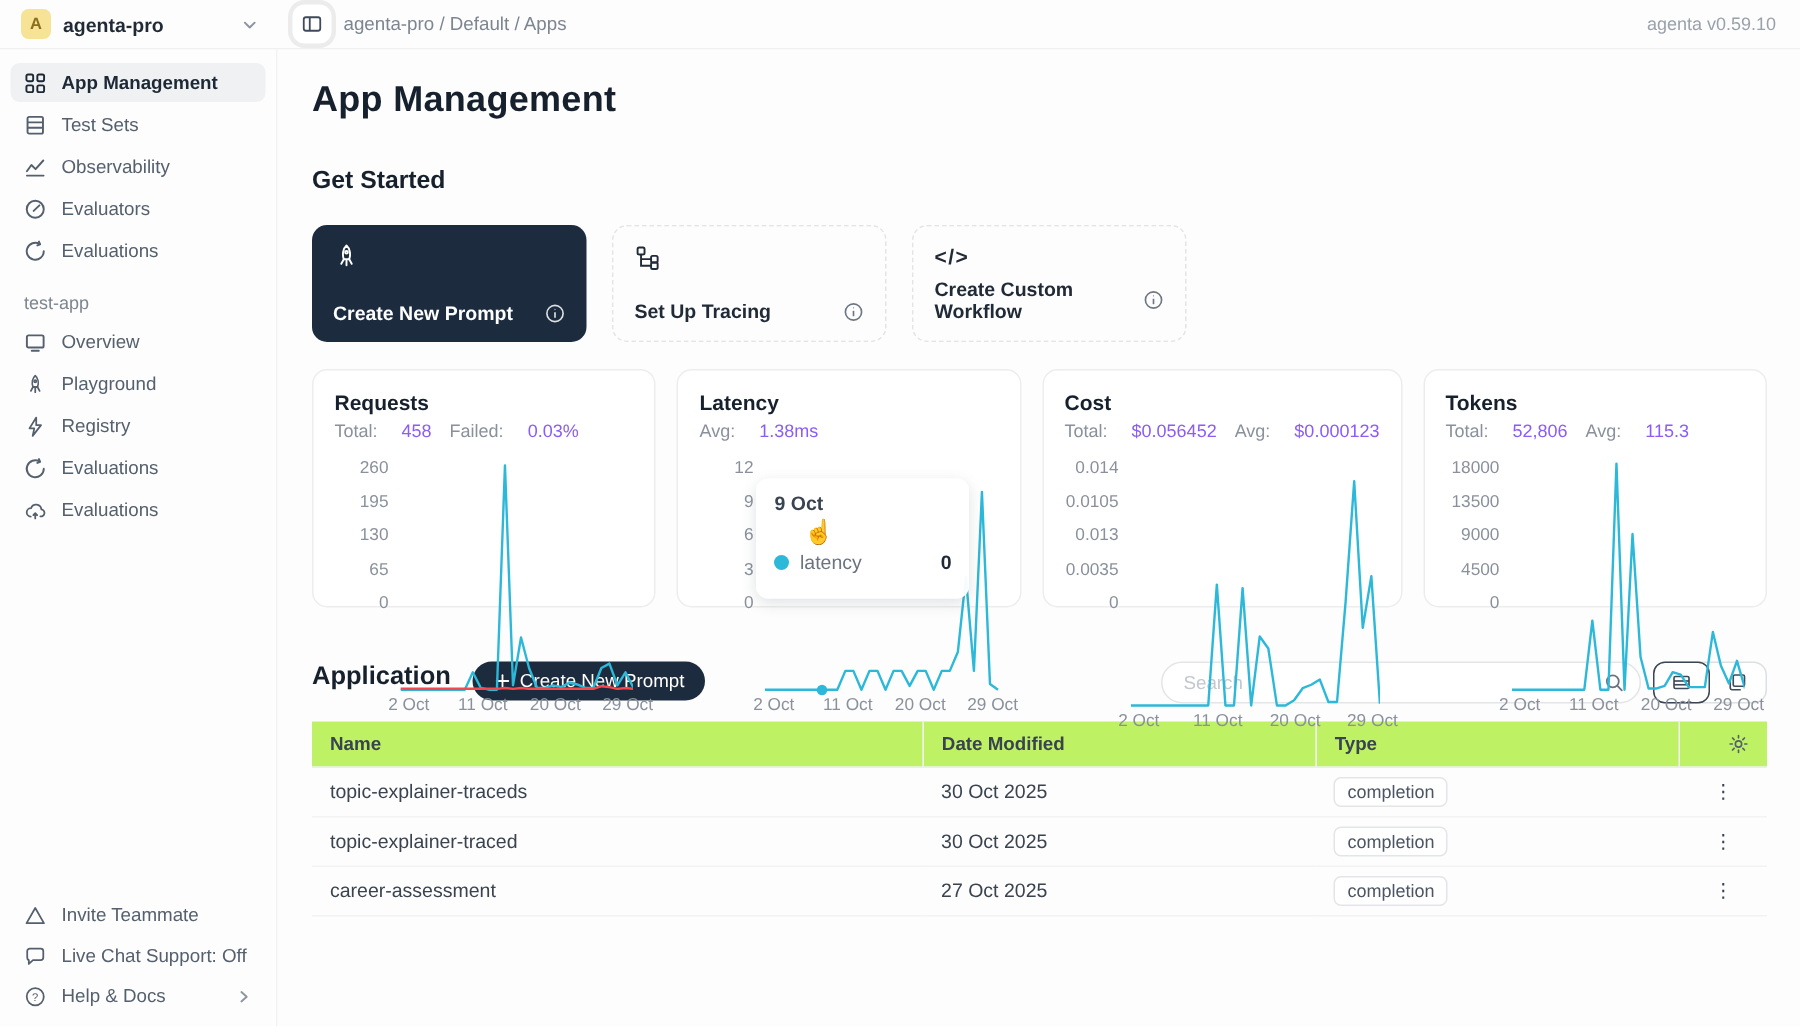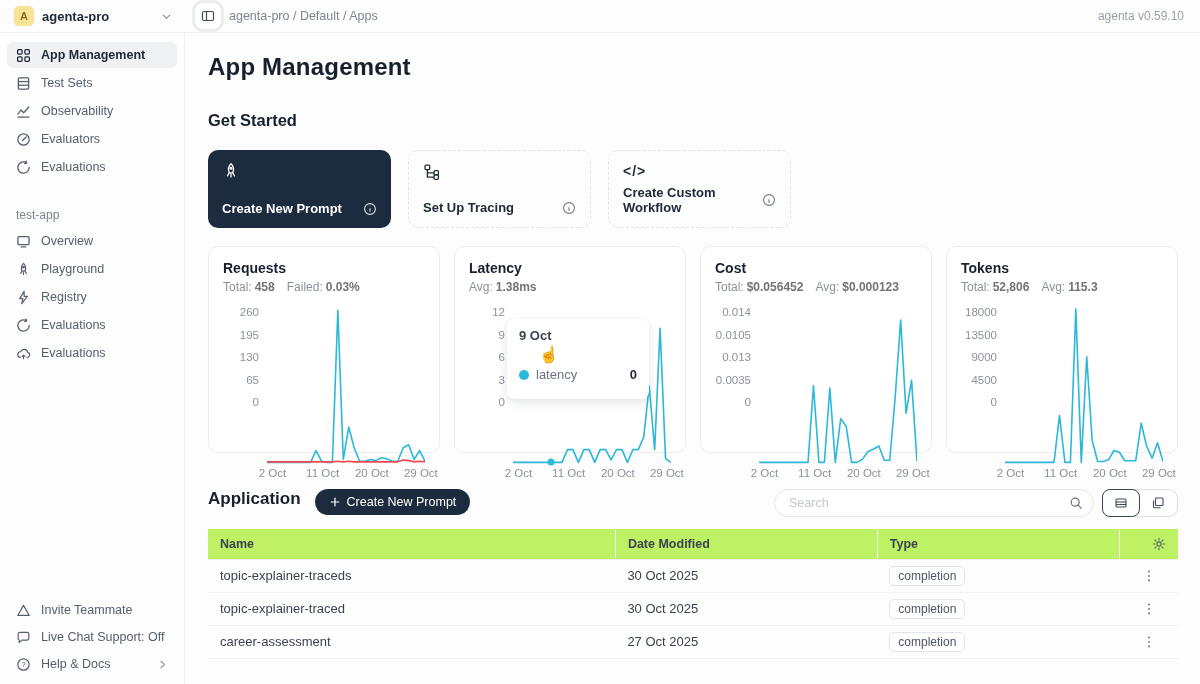--- a/index.html
+++ b/index.html
@@ -21,21 +21,21 @@
   .version { margin-left:auto; margin-right:16px; font-size:12px; color:#9aa1ab; }
 
   
   .sidebar { position:absolute; left:0; top:33px; width:185px; height:651px; background:#fdfdfd;
     border-right:1px solid #f1f1f1; display:flex; flex-direction:column; padding-top:8px; }
   .side-item { height:26px; margin:1px 7px; padding:0 9px; border-radius:6px; display:flex;
     align-items:center; gap:10px; font-size:12.5px; color:#55606e; cursor:pointer; white-space:nowrap; }
   .side-item .sicon { width:15px; height:15px; color:#55606e; flex:none; }
   .side-item.active { background:#f0f1f3; color:#1e2936; font-weight:600; }
   .side-item.active .sicon { color:#1e2936; }
-  .side-section { font-size:12px; color:#7d8591; margin:27px 0 5px 16px; }
+  .side-section { font-size:12px; color:#7d8591; margin:14px 0 5px 16px; }
   .side-footer { margin-top:auto; padding-bottom:6px; }
   .side-item .chev-r { margin-left:auto; color:#8c94a1; }
 
   
   .main { position:absolute; left:185px; top:33px; width:1015px; height:651px; overflow:hidden;
     padding:20px 22px 0 23px; background:#fdfdfd; }
   .h1 { font-size:24px; font-weight:700; color:#17212e; letter-spacing:.2px; }
   .h2 { font-size:16.5px; font-weight:700; color:#17212e; margin-top:30px; }
 
   
@@ -45,25 +45,25 @@
   .gs-card.dark { background:#1c2c3e; color:#fff; }
   .gs-card.light { background:#fdfdfd; border:1px dashed #e4e4e4; color:#212b38; }
   .gs-bottom { display:flex; align-items:center; justify-content:space-between; }
   .gs-label { font-size:13px; font-weight:600; }
   .gs-icon { width:18px; height:18px; }
   .code-glyph { font-size:14px; font-weight:700; letter-spacing:1px; }
   .info-i { width:14px; height:14px; opacity:.85; }
 
   
   .charts-row { display:flex; gap:14px; margin-top:18px; }
-  .chart-card { flex:1; height:207px; background:#fff; border:1px solid #ededed; border-radius:10px;
+  .chart-card { flex:1; height:159px; background:#fff; border:1px solid #ededed; border-radius:10px;
     padding:13px 14px; position:relative; }
   .cc-title { font-size:14px; font-weight:700; color:#17212e; }
   .cc-stats { margin-top:4px; font-size:12px; color:#8a919c; display:flex; gap:12px; }
-  .cc-stats b { color:#737373; font-weight:700; margin-left:3px; }
+  .cc-stats b { color:#8b5cf6; font-weight:400; margin-left:16px; }
   .chart-wrap { display:flex; margin-top:12px; height:118px; }
   .yaxis { width:44px; padding:0 8px 16px 0; display:flex; flex-direction:column;
     justify-content:space-between; align-items:flex-end; font-size:11.5px; color:#8a919c; }
   .plotcol { flex:1; display:flex; flex-direction:column; }
   .plot { flex:1; position:relative; }
   .plot svg { width:100%; height:100%; }
   .chart-dot { position:absolute; width:7px; height:7px; border-radius:50%; transform:translate(-50%,-50%); }
   .xaxis { height:16px; position:relative; font-size:11.5px; color:#8a919c; }
   .xaxis span { position:absolute; top:3px; transform:translateX(-30%); white-space:nowrap; }
 

